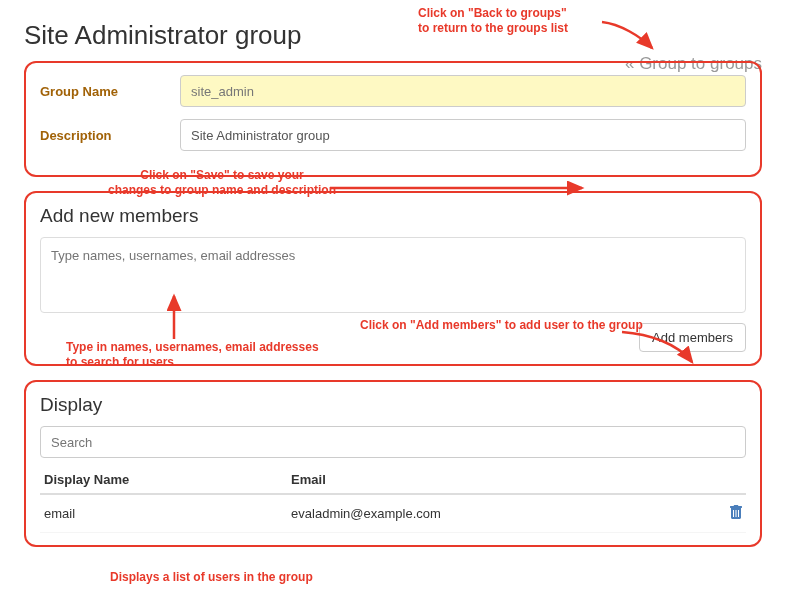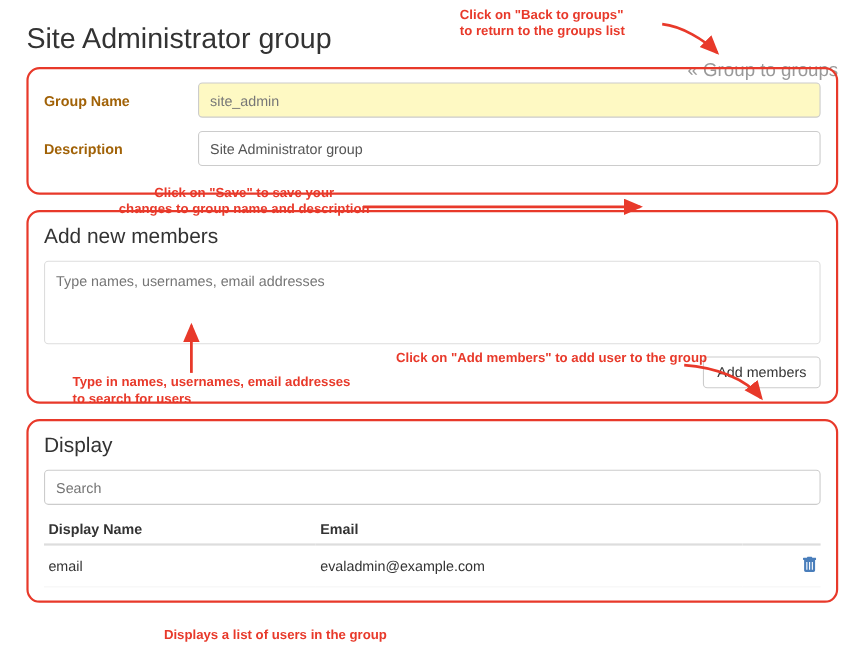--- a/index.html
+++ b/index.html
@@ -228,13 +228,13 @@
             <svg width="12" height="14" viewBox="0 0 12 14">
                 <path fill="#4a7ebb" d="M1 12.5c0 .8.7 1.5 1.5 1.5h7c.8 0 1.5-.7 1.5-1.5V3H1v9.5zM3 5h1v7H3V5zm2.5 0h1v7h-1V5zM8 5h1v7H8V5zM11.5 1H8.5l-.7-1H4.2l-.7 1H.5C.2 1 0 1.2 0 1.5v1C0 2.8.2 3 .5 3h11c.3 0 .5-.2.5-.5v-1c0-.3-.2-.5-.5-.5z"></path>
               </svg>
           </span>
         </td>
       </tr>
     </tbody>
   </table>
 </div>
 
-<div class="annot" style="top:570px; left:110px; width:280px; text-align:left;margin-left:39px;">Displays a list of users in the group</div>
+<div class="annot" style="top:570px; left:110px; width:280px; text-align:left;">Displays a list of users in the group</div>
 
 </body></html>

